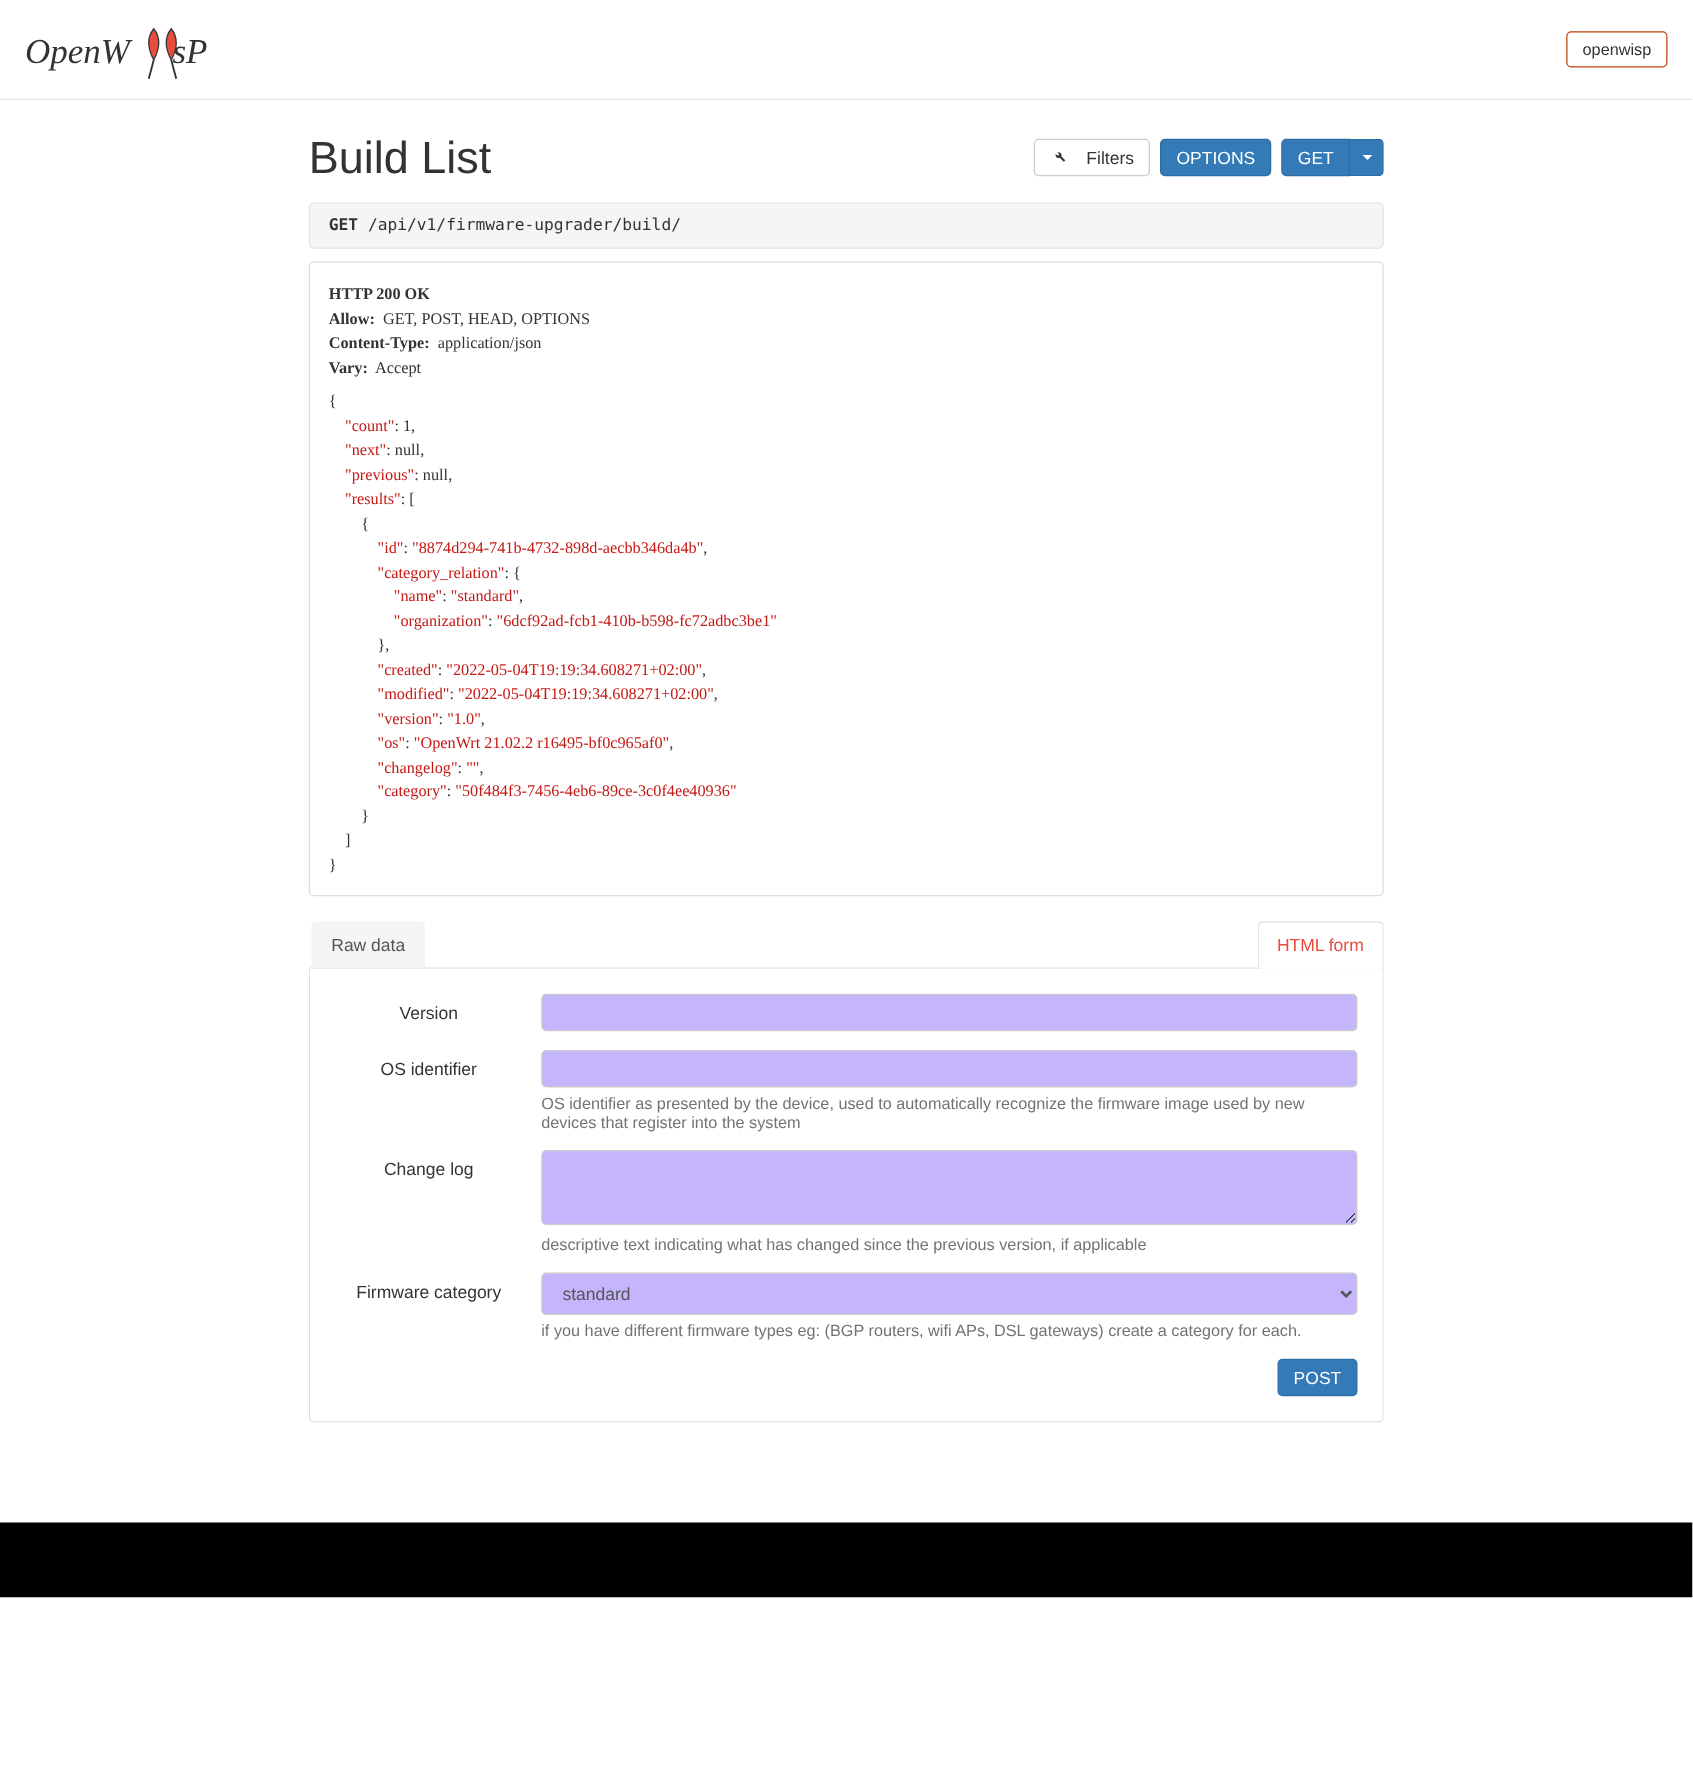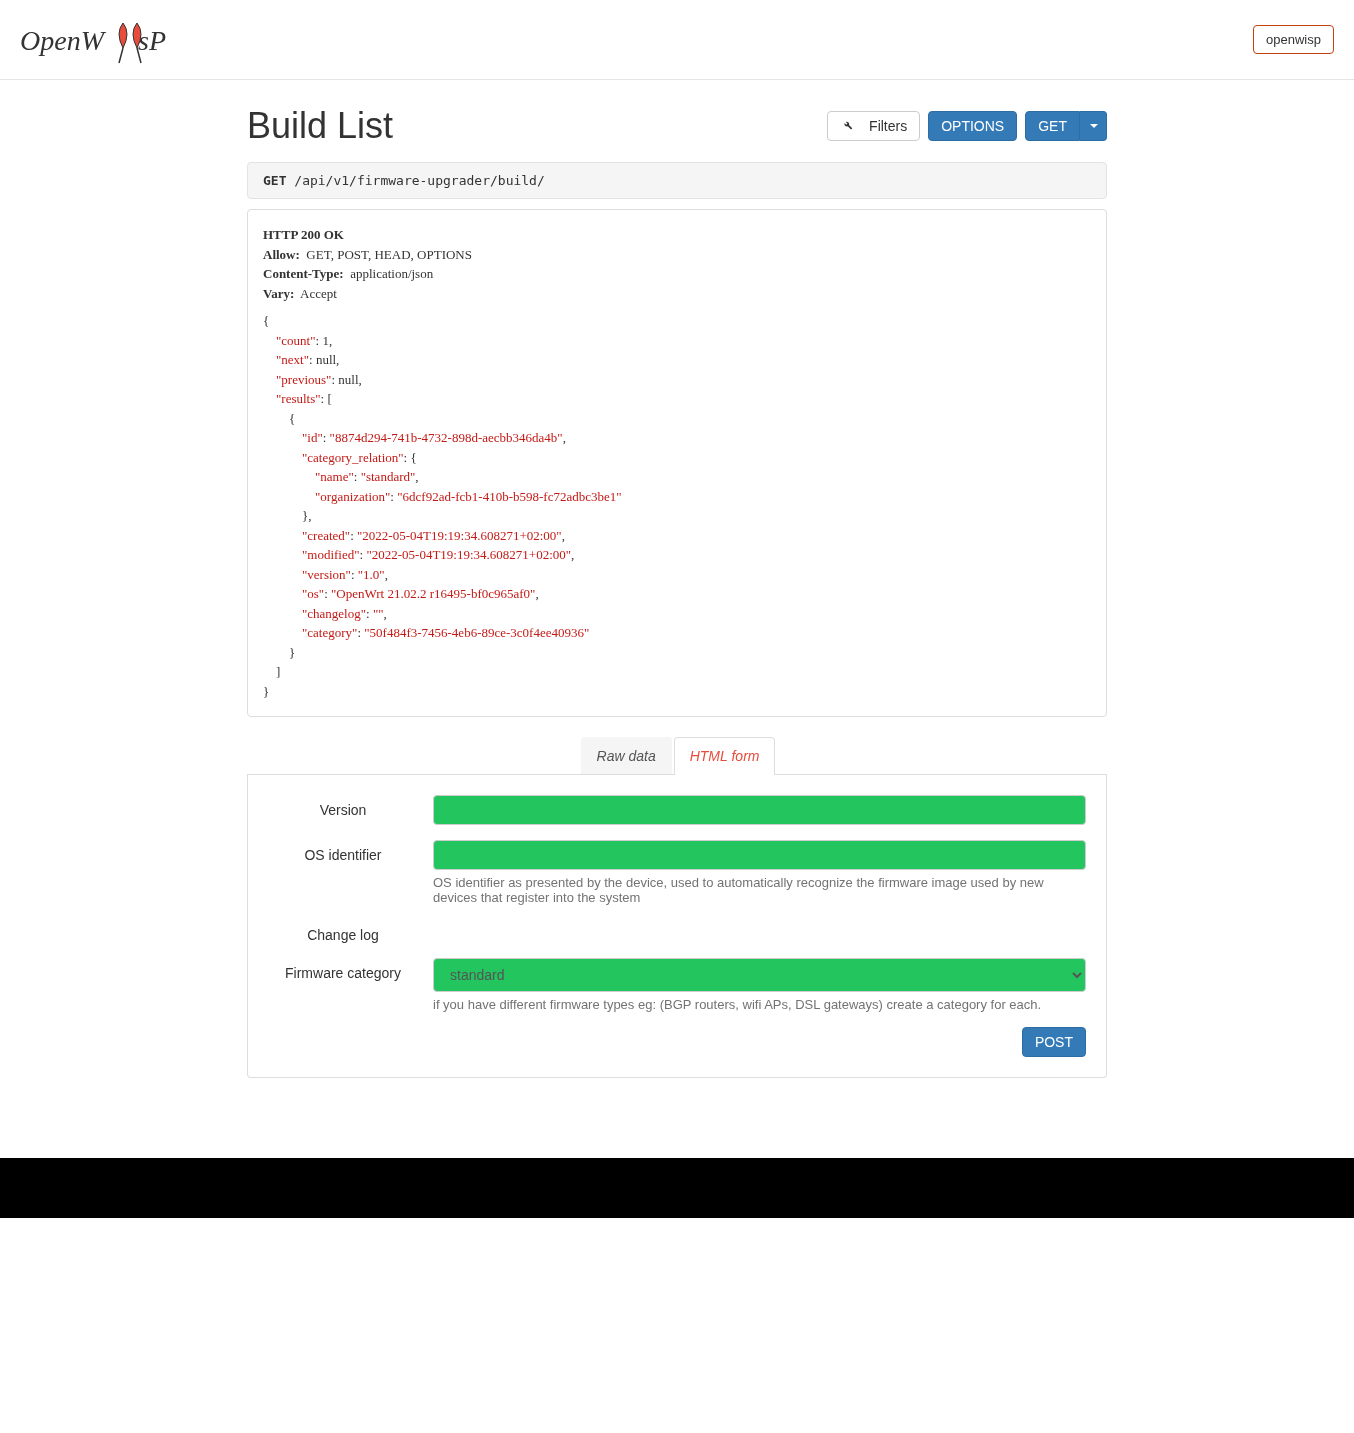--- a/index.html
+++ b/index.html
@@ -31,29 +31,29 @@
     
     .response-info { background: #fff; border: 1px solid #ddd; border-radius: 4px; padding: 15px; margin-bottom: 20px; font-family: Liberation Serif, serif; font-size: 13px; line-height: 1.5; white-space: pre; overflow-x: auto; }
     .response-info .headers { margin-bottom: 8px; }
     .response-info .header-name { font-weight: bold; }
     
     .json-key { color: #c41a16; }
     .json-string { color: #c41a16; }
     .json-null { color: #333; }
     .json-number { color: #333; }
     
-    .tabs { display: flex; justify-content: center; border-bottom: 1px solid #ddd; margin-bottom: 0; font-style: italic; }
+    .tabs { display: flex; justify-content: space-between; border-bottom: 1px solid #ddd; margin-bottom: 0; }
     .tab { padding: 10px 15px; border: 1px solid transparent; border-bottom: none; border-radius: 4px 4px 0 0; cursor: pointer; color: #555; background: #f5f5f5; margin-left: 2px; }
     .tab.active { background: #fff; border-color: #ddd; border-bottom-color: #fff; margin-bottom: -1px; color: #e74c3c; }
     
     .form-panel { background: #fff; border: 1px solid #ddd; border-top: none; border-radius: 0 0 4px 4px; padding: 20px; }
     .form-group { display: flex; margin-bottom: 15px; }
     .form-label { width: 165px; text-align: center; padding-right: 15px; padding-top: 7px; color: #333; }
     .form-field { flex: 1; }
-    .form-control { width: 100%; padding: 6px 12px; font-size: 14px; border: 1px solid #ccc; border-radius: 4px; background: #22c55e; color: #555; }
+    .form-control { width: 100%; padding: 6px 12px; font-size: 14px; border: 1px solid #ccc; border-radius: 4px; background: #c4b5fd; color: #555; }
     textarea.form-control { min-height: 60px; resize: vertical; }
     select.form-control { height: 34px; }
     .help-text { color: #737373; font-size: 13px; margin-top: 5px; display: block; }
     
     .form-actions { text-align: right; margin-top: 15px; }
     
     .footer { background: #000; height: 60px; margin-top: 40px; }
   </style>
 </head>
 <body>
@@ -135,20 +135,24 @@
     </div>
     <div class="form-group">
       <label class="form-label">OS identifier</label>
       <div class="form-field">
         <input type="text" class="form-control" value="" style="">
         <span class="help-text">OS identifier as presented by the device, used to automatically recognize the firmware image used by new devices that register into the system</span>
       </div>
     </div>
     <div class="form-group">
       <label class="form-label">Change log</label>
+      <div class="form-field">
+        <textarea class="form-control" style=""></textarea>
+        <span class="help-text">descriptive text indicating what has changed since the previous version, if applicable</span>
+      </div>
     </div>
     <div class="form-group">
       <label class="form-label">Firmware category</label>
       <div class="form-field">
         <select class="form-control">
           <option>standard</option>
         </select>
         <span class="help-text">if you have different firmware types eg: (BGP routers, wifi APs, DSL gateways) create a category for each.</span>
       </div>
     </div>

